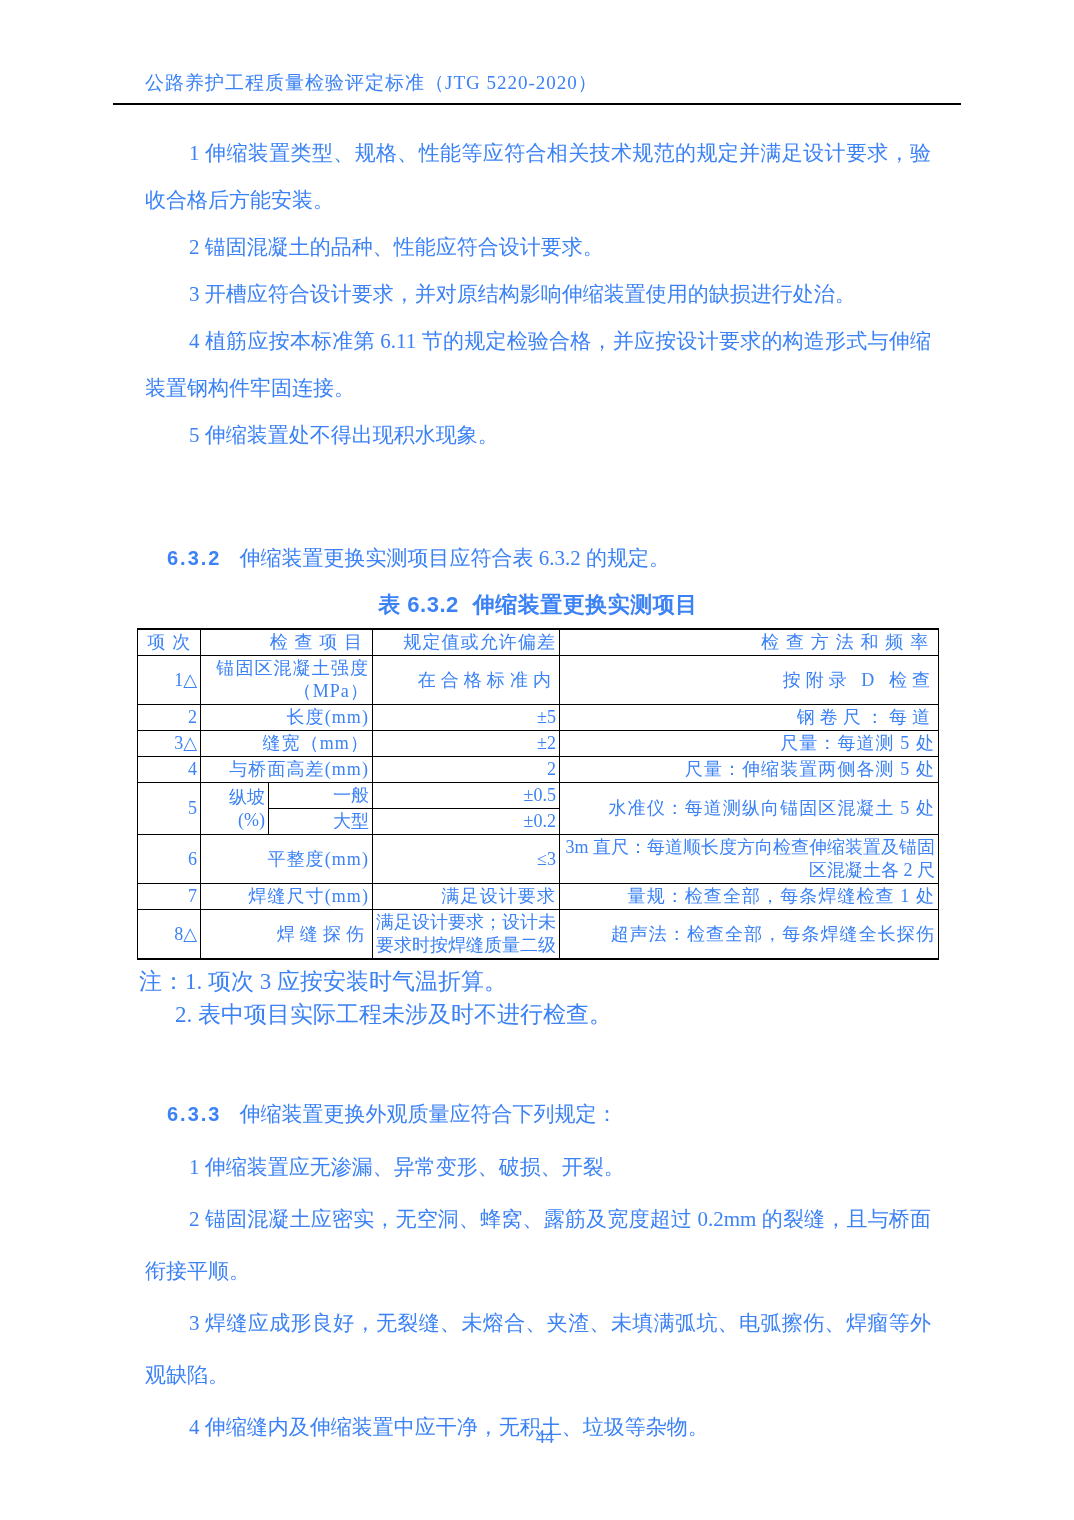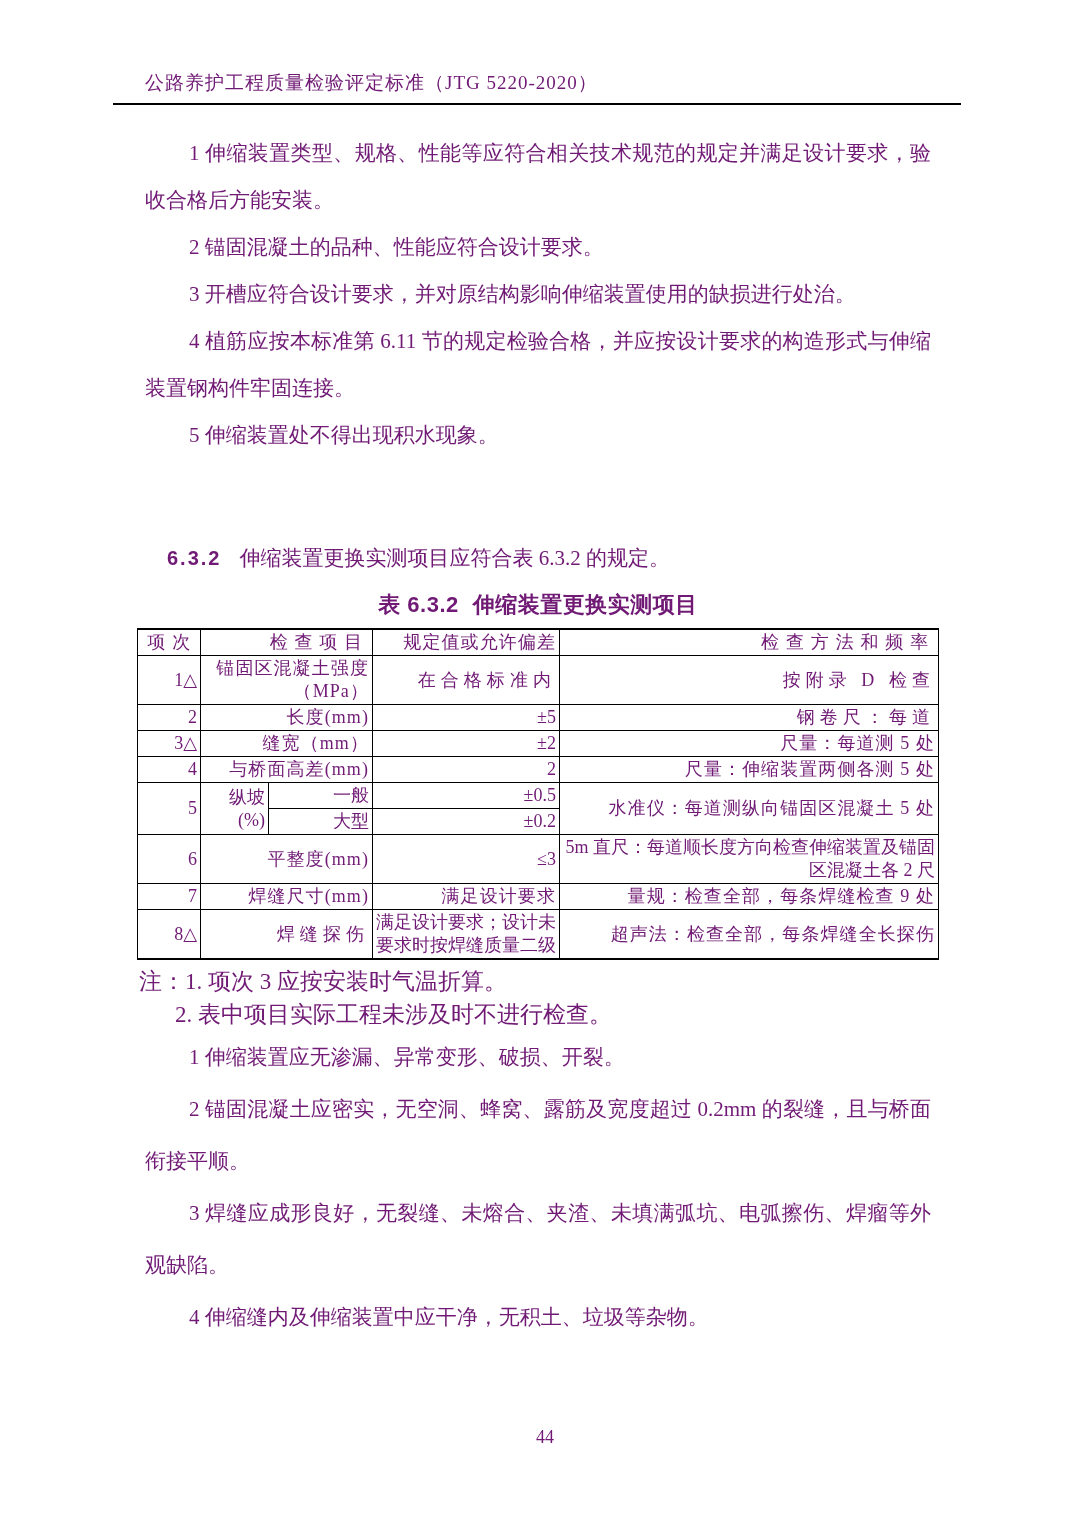--- a/index.html
+++ b/index.html
@@ -3,21 +3,21 @@
 <meta charset="utf-8">
 <style>
   * { box-sizing: border-box; margin: 0; padding: 0; }
   html, body { background: #e8e8e8; }
   .page {
     position: relative;
     width: 1074px;
     height: 1520px;
     margin: 0 auto;
     background: #ffffff;
-    color: #701a75;
+    color: #3b82f6;
     font-family: "Liberation Serif", "DejaVu Serif", serif;
     overflow: hidden;
   }
   
   .doc-header { padding-top: 70px; }
   .doc-title {
     margin-left: 145px;
     font-size: 19px;
     letter-spacing: 1px;
     white-space: nowrap;
@@ -186,42 +186,45 @@
           <td rowspan="2" class="sp-sm">水准仪：每道测纵向锚固区混凝土 5 处</td>
         </tr>
         <tr class="h23">
           <td>大型</td>
           <td>±0.2</td>
         </tr>
         <tr class="h46">
           <td>6</td>
           <td colspan="2" class="sp-sm">平整度(mm)</td>
           <td>≤3</td>
-          <td class="left-cell">5m 直尺：每道顺长度方向检查伸缩装置及锚固区混凝土各 2 尺</td>
+          <td class="left-cell">3m 直尺：每道顺长度方向检查伸缩装置及锚固区混凝土各 2 尺</td>
         </tr>
         <tr class="h23">
           <td>7</td>
           <td colspan="2" class="sp-sm">焊缝尺寸(mm)</td>
           <td class="sp-sm">满足设计要求</td>
-          <td class="sp-sm">量规：检查全部，每条焊缝检查 9 处</td>
+          <td class="sp-sm">量规：检查全部，每条焊缝检查 1 处</td>
         </tr>
         <tr class="h48">
           <td>8△</td>
           <td colspan="2" class="sp-mid">焊缝探伤</td>
           <td class="left-cell breakall">满足设计要求；设计未要求时按焊缝质量二级</td>
           <td class="sp-sm">超声法：检查全部，每条焊缝全长探伤</td>
         </tr>
       </tbody>
     </table>
 
     <div class="notes">
       <div class="note-line">注：1. 项次 3 应按安装时气温折算。</div>
       <div class="note-line note-line-2">2. 表中项目实际工程未涉及时不进行检查。</div>
     </div>
 
+    <div class="clause clause-633">
+      <span class="clause-num">6.3.3</span><span>伸缩装置更换外观质量应符合下列规定：</span>
+    </div>
 
     <p class="item-par">1 伸缩装置应无渗漏、异常变形、破损、开裂。</p>
     <p class="item-par">2 锚固混凝土应密实，无空洞、蜂窝、露筋及宽度超过 0.2mm 的裂缝，且与桥面衔接平顺。</p>
     <p class="item-par">3 焊缝应成形良好，无裂缝、未熔合、夹渣、未填满弧坑、电弧擦伤、焊瘤等外观缺陷。</p>
     <p class="item-par">4 伸缩缝内及伸缩装置中应干净，无积土、垃圾等杂物。</p>
 
   </div>
 
   <div class="page-number">44</div>
 

